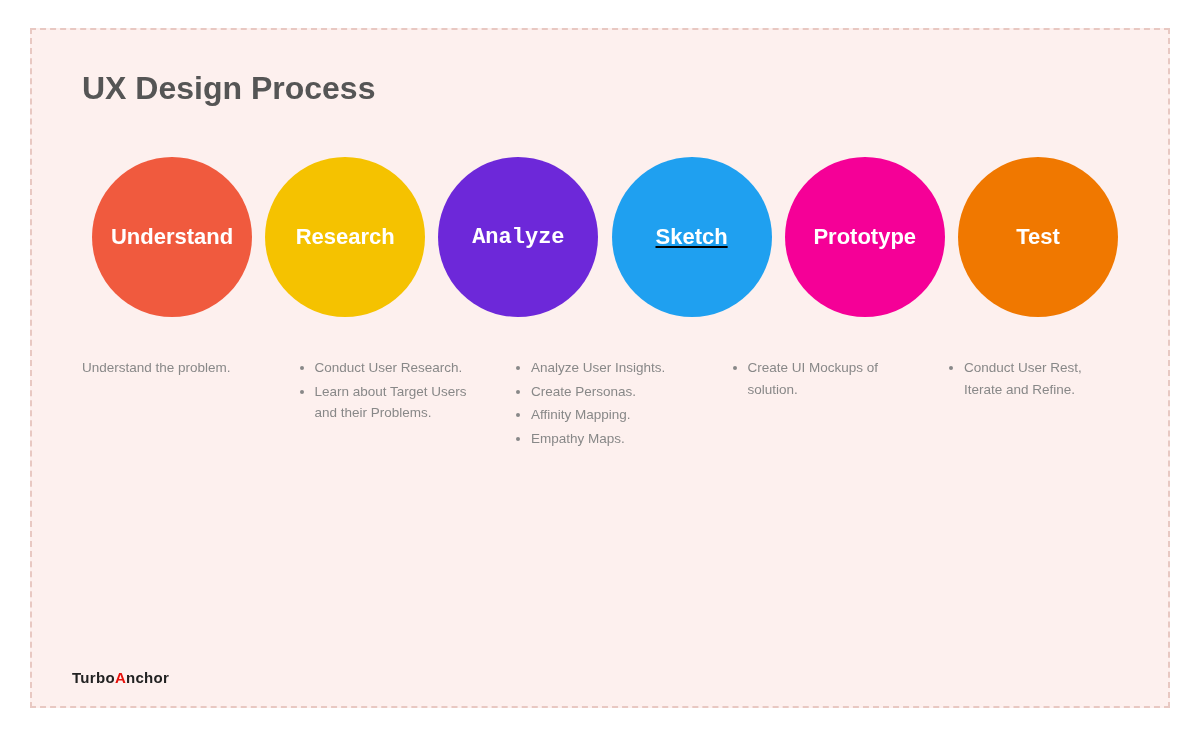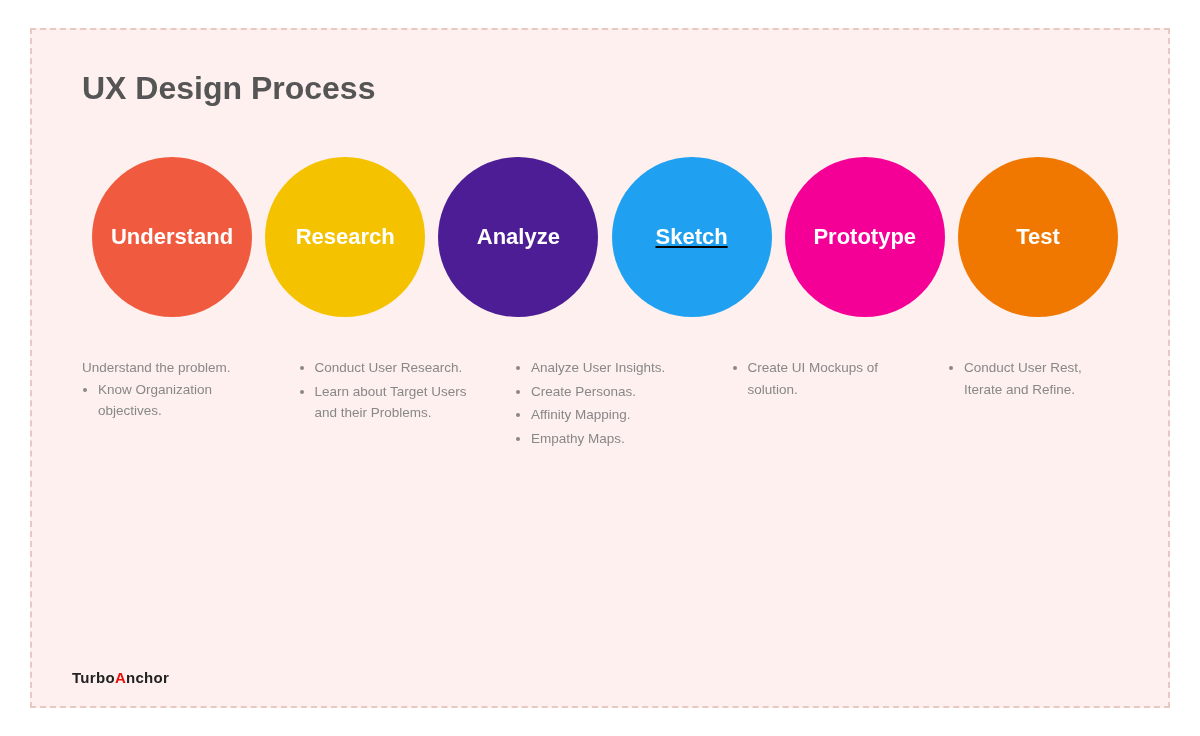--- a/index.html
+++ b/index.html
@@ -61,21 +61,21 @@
 
     .circle-label {
       color: #fff;
       font-size: 22px;
       font-weight: 700;
       text-align: center;
     }
 
     .circle-understand { background: #f05a3e; }
     .circle-research { background: #f5c200; }
-    .circle-analyze { background: #4c1d95; }
+    .circle-analyze { background: #6d28d9; font-family: Liberation Mono, monospace; }
     .circle-sketch { background: #1fa0f0; text-decoration: underline; }
     .circle-prototype { background: #f50097; }
     .circle-test { background: #f07800; }
 
     .bullets-row {
       display: flex;
       justify-content: space-between;
       align-items: flex-start;
     }
 
@@ -169,23 +169,20 @@
       <div class="circle circle-test">
         <span class="circle-label">Test</span>
       </div>
     </div>
   </div>
 
   <div class="bullets-row">
 
     <div class="bullet-item understand-text">
       <p>Understand the problem.</p>
-      <ul>
-        <li>Know Organization objectives.</li>
-      </ul>
     </div>
 
     <div class="bullet-item">
       <ul>
         <li>Conduct User Research.</li>
         <li>Learn about Target Users and their Problems.</li>
       </ul>
     </div>
 
     <div class="bullet-item">

